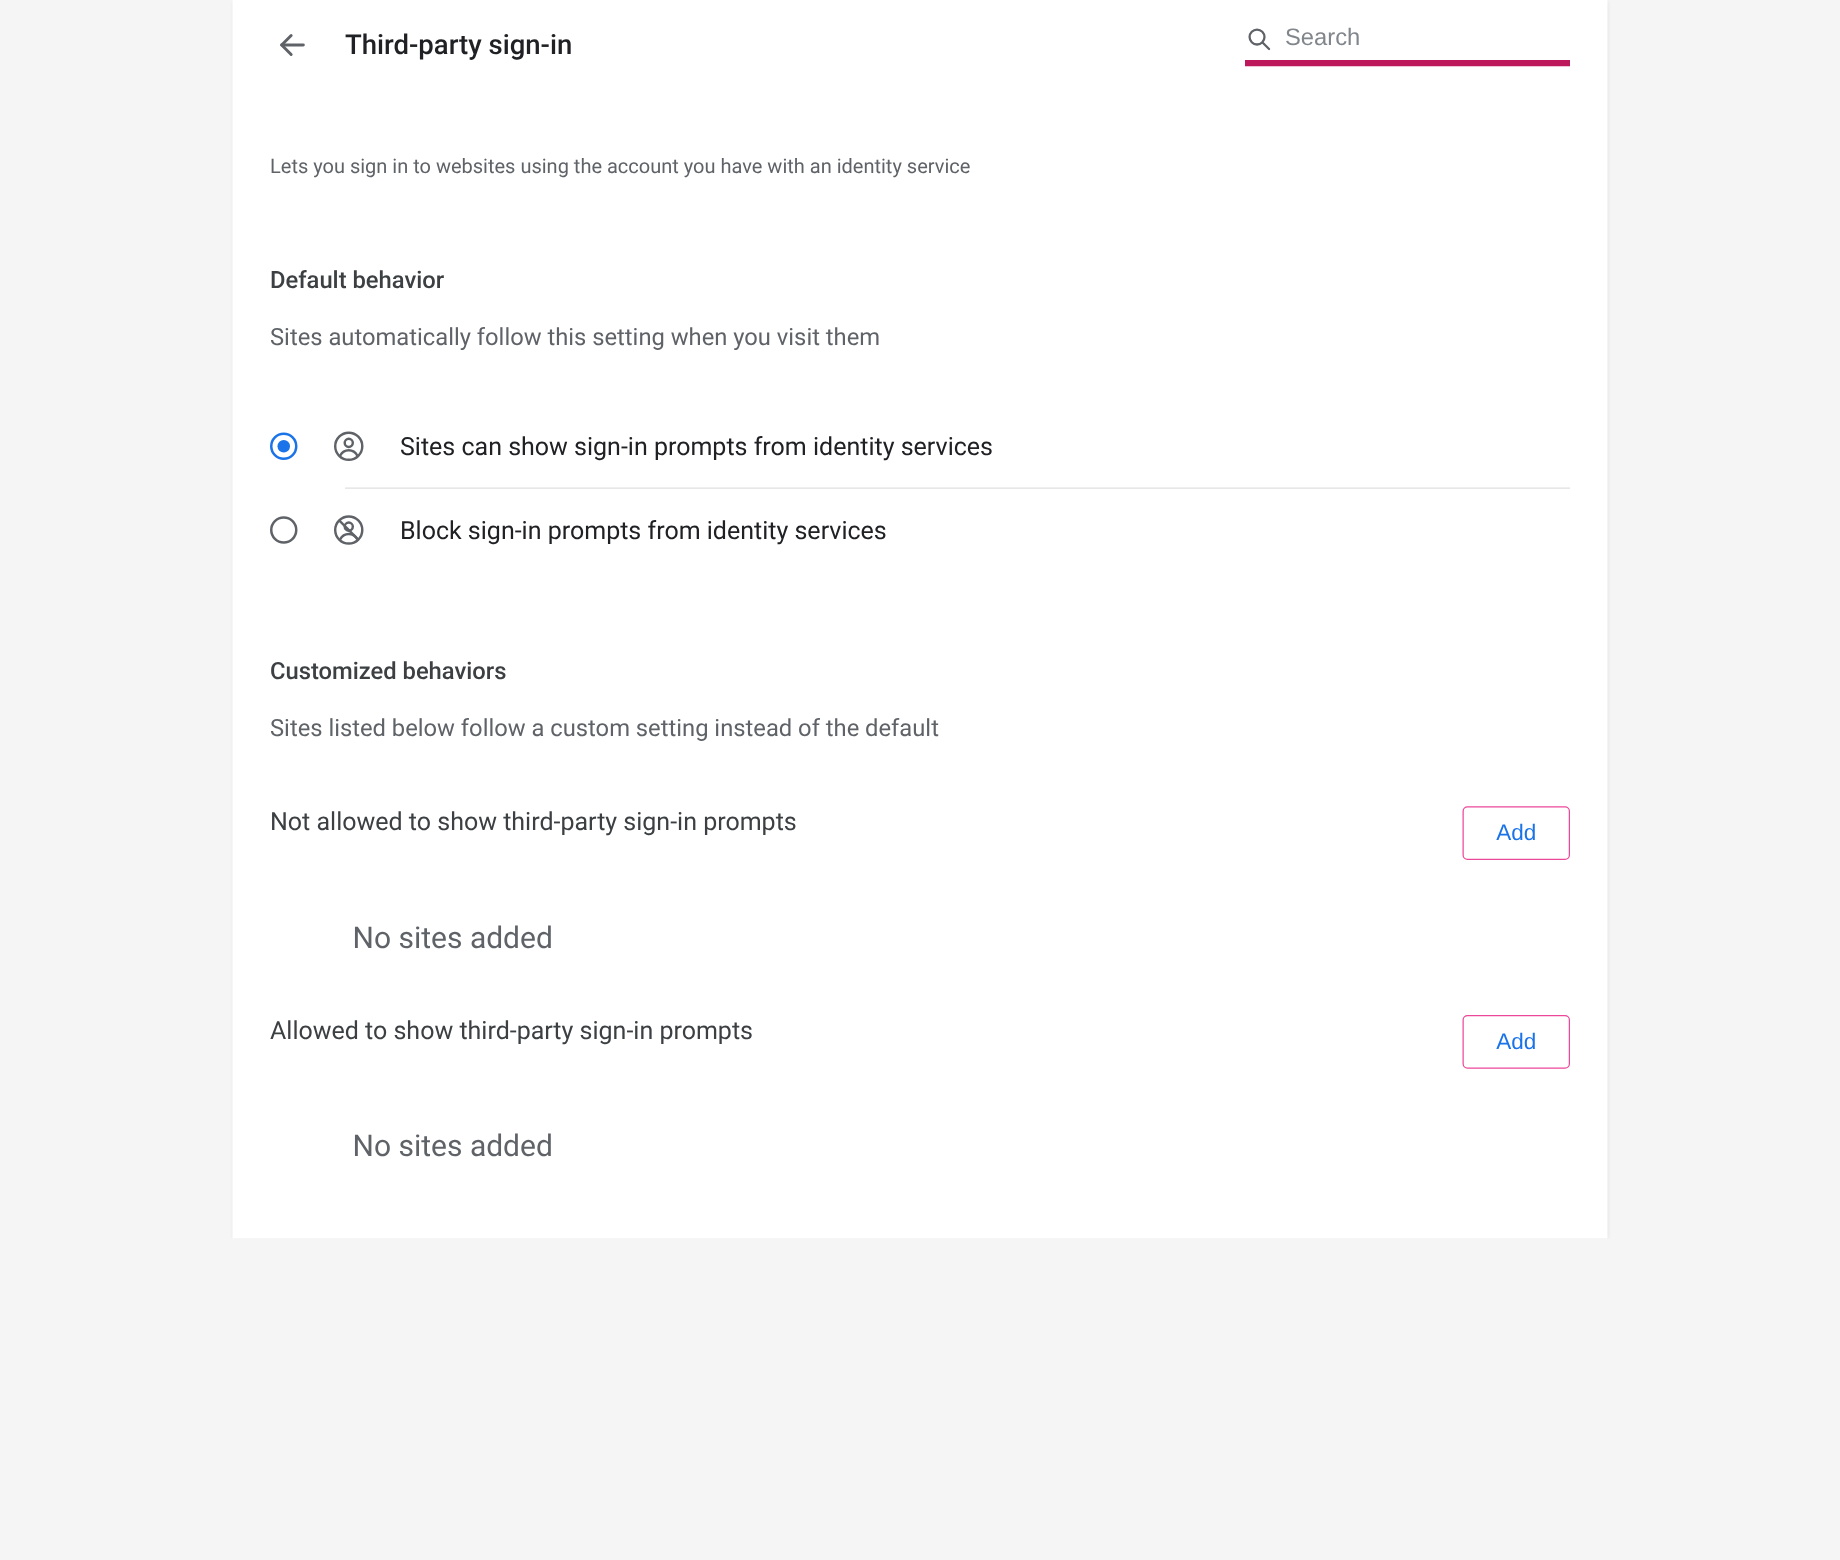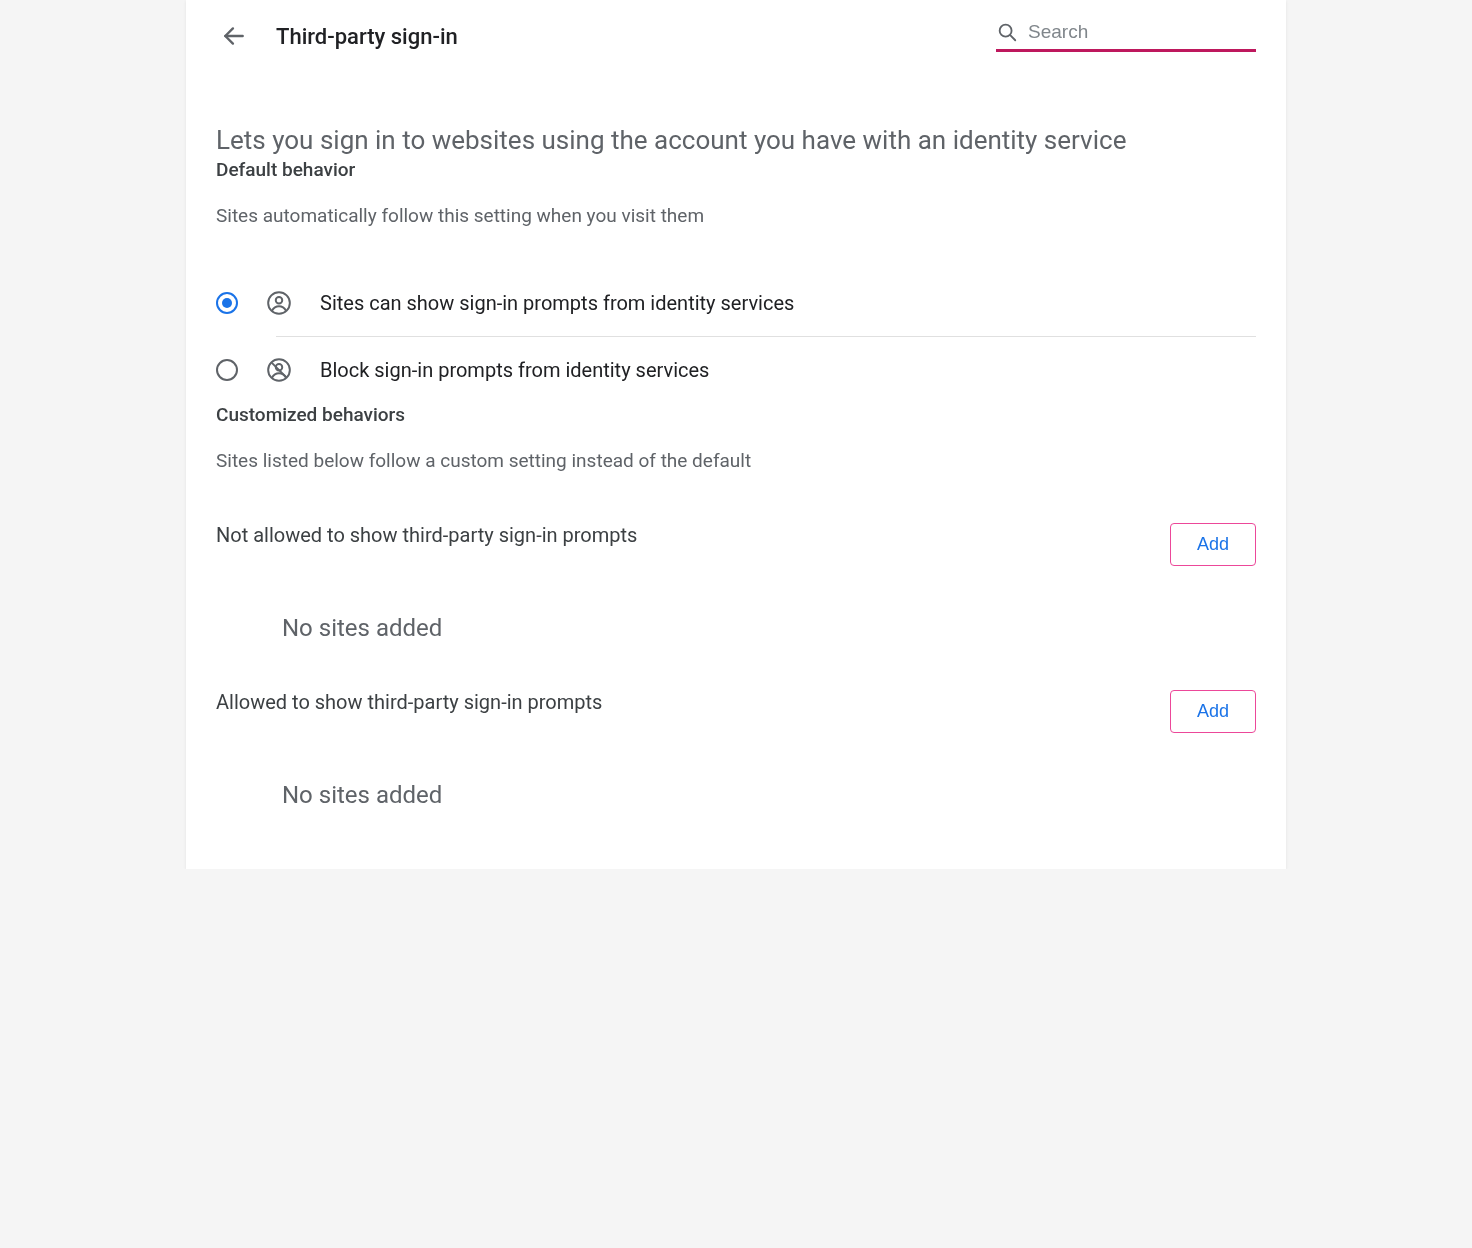--- a/index.html
+++ b/index.html
@@ -41,21 +41,21 @@
       font-weight: 500;
       color: #202124;
       flex: 0 0 auto;
     }
     .spacer {
       flex: 1;
     }
     .search-wrap {
       display: flex;
       align-items: center;
-      border-bottom: 3px solid #be185d;
+      border-bottom: 5px solid #be185d;
       width: 260px;
       padding-bottom: 6px;
       gap: 10px;
     }
     .search-icon {
       color: #5f6368;
       display: flex;
     }
     .search-input {
       border: none;
@@ -65,29 +65,30 @@
       width: 100%;
       background: transparent;
     }
     .search-input::placeholder {
       color: #80868b;
     }
     .content {
       padding: 0 30px;
     }
     .intro {
-      font-size: 26px;
+      font-size: 16px;
       color: #5f6368;
       margin-top: 68px;
       line-height: 1.4;
     }
     .section-title {
       font-size: 19px;
       font-weight: 500;
       color: #3c4043;
+      margin-top: 68px;
     }
     .section-sub {
       font-size: 19px;
       color: #5f6368;
       margin-top: 22px;
       line-height: 1.4;
     }
     .radio-list {
       margin-top: 40px;
     }

